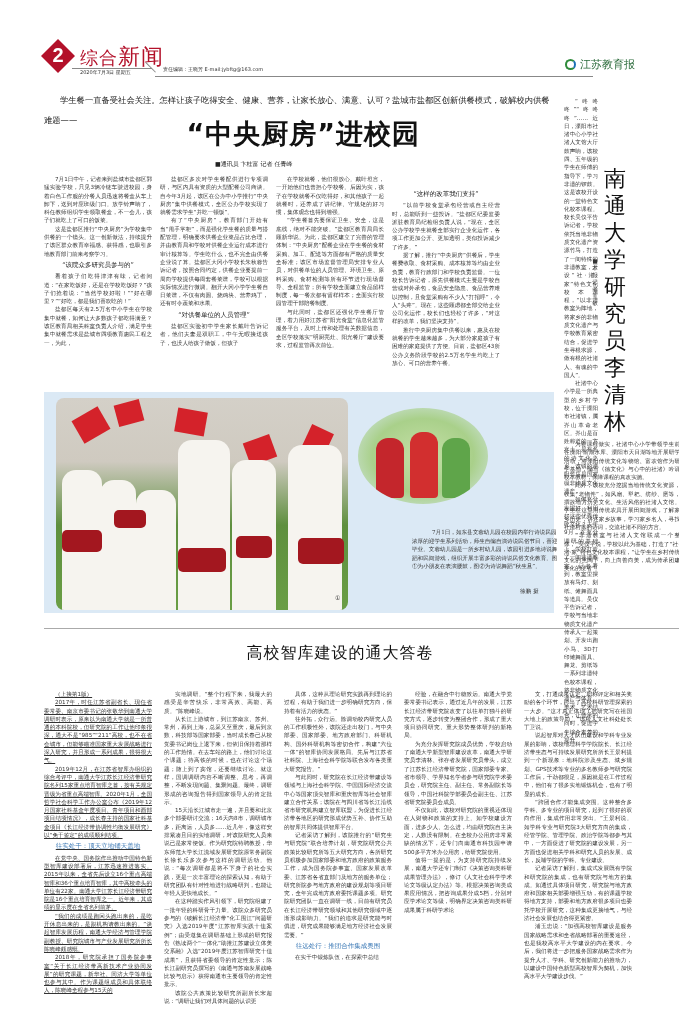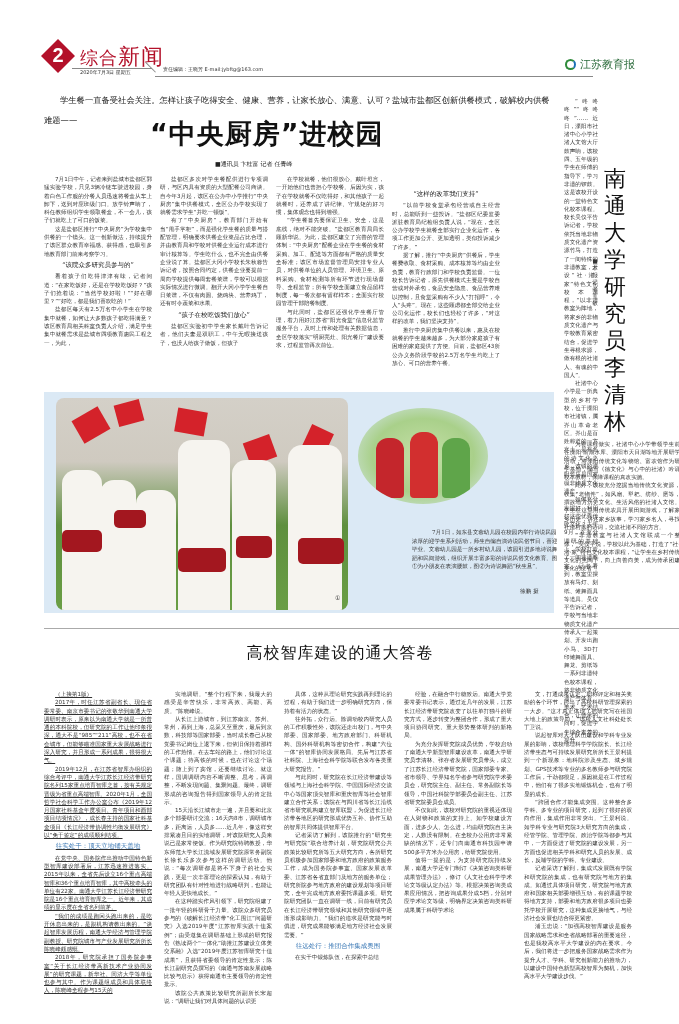--- a/index.html
+++ b/index.html
@@ -12,21 +12,21 @@
   .section-title .big { font-size:22px; }
   .hdr-line1 { left:72px; top:68px; width:80px; height:1px; background:#888; }
   .hdr-date { left:80px; top:69px; font-size:5px; color:#333; }
   .hdr-editor { left:163px; top:66px; font-size:5px; color:#333; }
   .hdr-line2 { left:155px; top:76px; width:438px; height:1px; background:#888; }
   .hdr-slant { left:146px; top:62px; width:14px; height:1px; background:#888; transform:rotate(45deg); transform-origin:left top; }
   .logo { left:565px; top:57px; font-size:11px; color:#2a6a3a; font-family:"DejaVu Serif", serif; }
   .logo-icon { display:inline-block; width:11px; height:11px; border-radius:50%; border:2px solid #2e8b3a; border-right-color:#1c6fb5; margin-right:4px; vertical-align:-2px; box-sizing:border-box; }
   
   .lead { left:44px; top:90px; width:510px; font-size:8.3px; line-height:20px; text-indent:16px; color:#222; }
-  .main-title { left:150px; top:116px; width:270px; font-size:27px; font-weight:bold; text-align:left; color:#111; letter-spacing:1px; }
+  .main-title { left:150px; top:116px; width:270px; font-size:27px; font-weight:bold; text-align:right; color:#111; letter-spacing:1px; }
   .byline { left:215px; top:160px; font-size:6px; color:#222; }
   
   .col { font-size:5.6px; line-height:8.3px; color:#333; text-align:justify; }
   .col p { margin:0; text-indent:11px; }
   .col h4 { margin:3px 0; font-size:6.5px; font-weight:normal; text-align:center; color:#222; }
   .col h4.blue { color:#3a78b5; }
   
   .photo-panel { left:44px; top:392px; width:510px; height:221px; background:#dbe9f5; }
   .photo1 { left:56px; top:398px; width:292px; height:212px; border-radius:8px; background:linear-gradient(180deg,#d4d0c8 0%,#cfcac0 30%,#5e8f3e 60%,#6a9e45 100%); overflow:hidden; }
   .kid { position:absolute; bottom:0; background:#f6f4ef; border-radius:14px 14px 0 0; }
@@ -64,21 +64,21 @@
 <div class="abs col" style="left:44px;top:175px;width:108px;">
     <p>7月1日中午，记者来到盐城市盐都区郭猛实验学校，只见3辆冷链车驶进校园，身着白色工作服的分餐人员迅速将餐盒从车上卸下，送到对应班级门口。放学铃声响了，科任教师组织学生领取餐盒，不一会儿，孩子们就吃上了可口的饭菜。</p>
     <p>这是盐都区推行“中央厨房”为学校集中供餐的一个镜头。这一创新做法，持续提升了该区群众教育幸福感、获得感，也吸引多地教育部门前来考察学习。</p>
     <h4>“该院众多研究员参与的”</h4>
     <p>看着孩子们吃得津津有味，记者问道：“在家吃饭好，还是在学校吃饭好？”孩子们抢着说：“当然学校好啦！”“好在哪里？”“好吃，都是我们喜欢吃的！”</p>
     <p>盐都区每天有2.5万名中小学生在学校集中就餐，如何让大多数孩子都吃得满意？该区教育局相关科室负责人介绍，满足学生集中就餐需求是盐城市四项教育惠民工程之一，为此，</p>
   </div>
 <div class="abs col" style="left:160px;top:175px;width:108px;">
     <p>盐都区多次对学生餐配供进行专项调研，与区内具有资质的大型配餐公司商谈。自今年3月起，该区在公办中小学推行“中央厨房”集中供餐模式，全区公办学校实现了就餐需求学生“并吃一顿饭”。</p>
     <p>有了“中央厨房”，教育部门开始有当“甩手掌柜”，而是强化学生餐的质量与搭配管理，明确要求供餐企业菜品占比合理，并由教育局和学校对供餐企业运行成本进行审计核算等。学生吃什么，也不完全由供餐企业说了算。盐都区大冈小学校长朱秋蓉告诉记者，按照合同约定，供餐企业要提前一周向学校提供每周套餐菜谱，学校可以根据实际情况进行微调。翻开大冈小学学生餐自日菜谱，不仅有肉圆、烧鸡块、营养鸡丁，还有时令蔬菜和水果。</p>
-    <h4>“孩子在校吃饭我们放心”</h4>
+    <h4>“对供餐单位的人员管理”</h4>
     <p>盐都区实验初中学生家长戴叶告诉记者，他们夫妻是双职工，中午无暇接送孩子，也没人给孩子做饭，但孩子</p>
   </div>
 <div class="abs col" style="left:276px;top:175px;width:108px;">
     <p>在学校就餐，他们很放心。戴叶坦言，一开始他们也曾担心学校餐。后因为实，孩子在学校就餐不仅吃得好，和其他孩子一起就餐时，还养成了讲纪律、守规矩的好习惯，集体观念也得到增强。</p>
     <p>“学生餐首先要保证卫生、安全，这是底线，绝对不能突破。”盐都区教育局局长顾新华说。为此，盐都区建立了完善的管理体制：“中央厨房”配餐企业在学生餐的食材采购、加工、配送等方面都有严格的质量安全标准；该区市场监督管理局安排专业人员，对供餐单位的人员管理、环境卫生、原料采购、食材检测等所有环节进行现场督导、全程监管；所有学校全面建立食品留样制度，每一餐次都有留样样本；全面实行校园管理干部陪餐制度。</p>
     <p>与此同时，盐都区还强化学生餐厅管理，着力用好江苏省“阳光食堂”信息化监管服务平台，及时上传和处理有关数据信息，全区学校落实“明厨亮灶、阳光餐厅”建设要求，过程监管再次前位。</p>
   </div>
 <div class="abs col" style="left:392px;top:187px;width:108px;">
     <h4>“这样的改革我们支持”</h4>
     <p>“以前学校食堂承包经营或自主经营时，总能听到一些投诉。”盐都区纪委监委派驻教育局纪检组负责人说，“现在，全区公办学校学生就餐全部实行企业化运作，各项工作更加公开、更加透明，类似投诉减少了许多。”</p>

